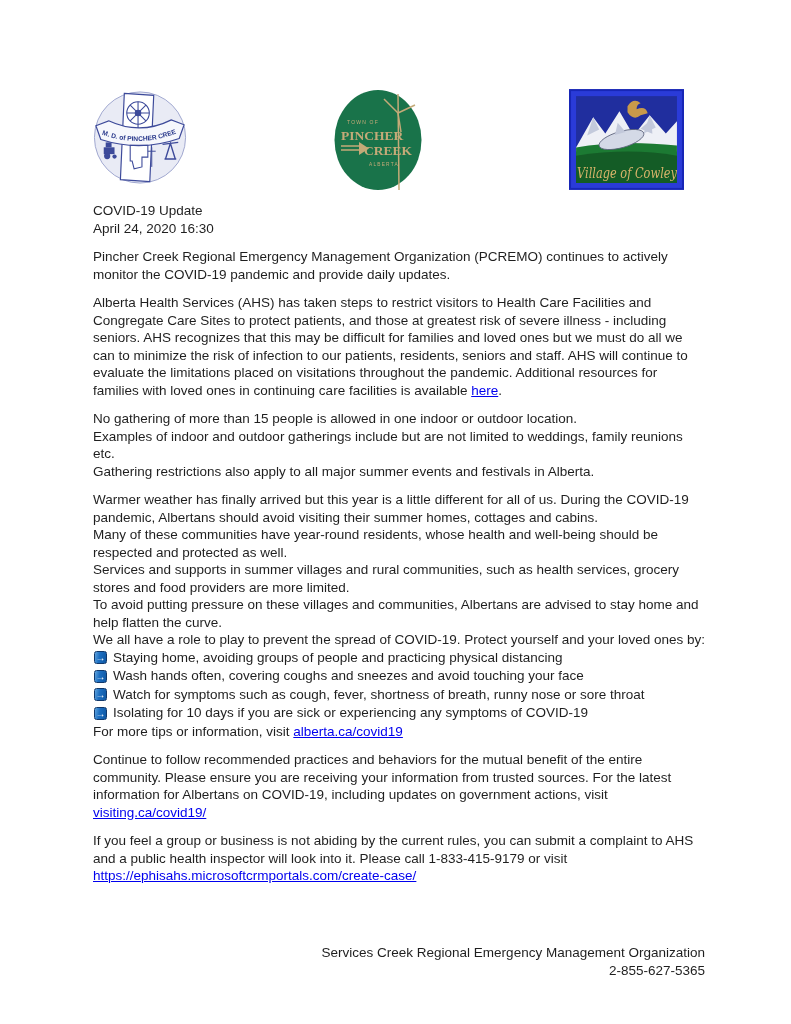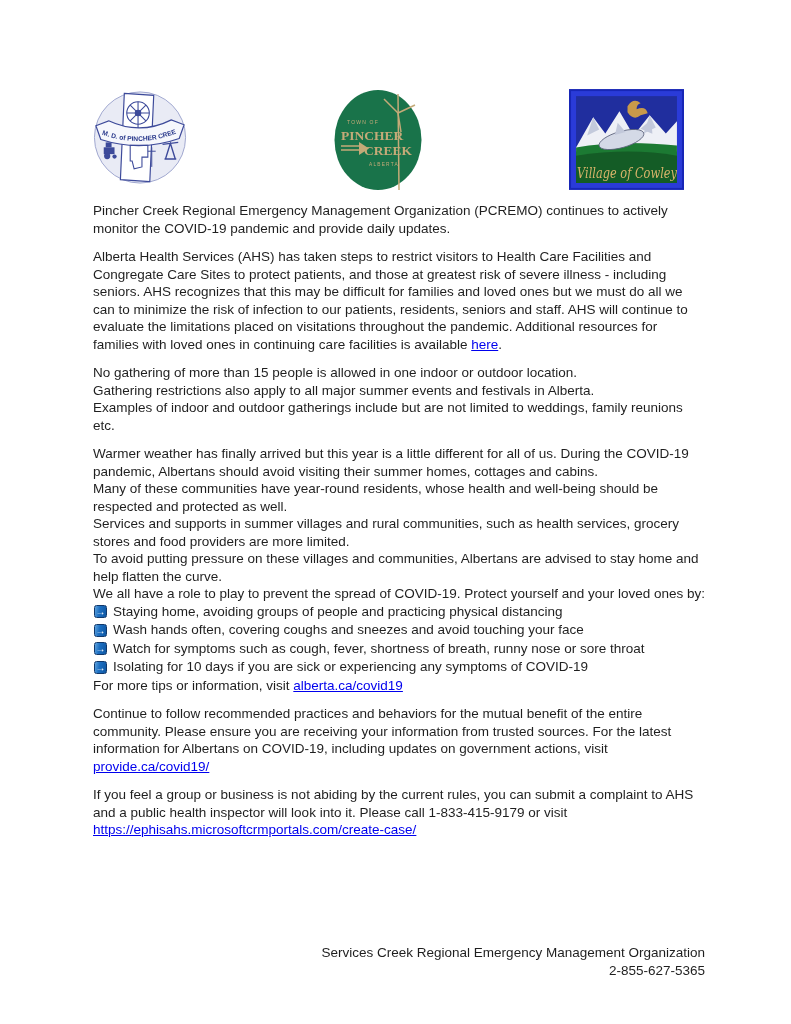--- a/index.html
+++ b/index.html
@@ -107,29 +107,33 @@
       <ellipse cx="52" cy="50" rx="23" ry="8" fill="#d4d9e6" stroke="#5a617a" stroke-width="0.8"></ellipse>
       <polygon points="73,45 86,39 83,53" fill="#c2c8da"></polygon>
       <polygon points="47,44 53,33 58,44" fill="#c2c8da"></polygon>
     </g>
     <path d="M58 17 q6 -9 13 -3 q-4 1 -4 6 q9 -4 11 4 l-7 2 q-7 6 -13 -3 z" fill="#c89a4a"></path>
     <text x="8" y="88" font-size="15" fill="#d8b46a" font-style="italic" font-family="'DejaVu Serif','Liberation Serif',serif" textLength="99" lengthAdjust="spacingAndGlyphs">Village of Cowley</text>
   </svg>
 
   <div class="docbody">
 
+    <div class="block">
+      <span class="docline">COVID-19 Update</span>
+      <span class="docline">April 24, 2020 16:30</span>
+    </div>
 
     <p class="block">Pincher Creek Regional Emergency Management Organization (PCREMO) continues to actively monitor the COVID-19 pandemic and provide daily updates.</p>
 
     <p class="block"><span>Alberta Health Services (AHS) has taken steps to restrict visitors to Health Care Facilities and Congregate Care Sites to protect patients, and those at greatest risk of severe illness - including seniors.  AHS recognizes that this may be difficult for families and loved ones but we must do all we can to minimize the risk of infection to our patients, residents, seniors and staff. AHS will continue to evaluate the limitations placed on visitations throughout the pandemic.  Additional resources for families with loved ones in continuing care facilities is available </span><a class="link" href="#">here</a><span>.</span></p>
 
     <p class="block">
       <span class="docline">No gathering of more than 15 people is allowed in one indoor or outdoor location.</span>
+      <span class="docline">Examples of indoor and outdoor gatherings include but are not limited to weddings, family reunions etc.</span>
       <span class="docline">Gathering restrictions also apply to all major summer events and festivals in Alberta.</span>
-      <span class="docline">Examples of indoor and outdoor gatherings include but are not limited to weddings, family reunions etc.</span>
     </p>
 
     <div>
       <span class="docline">Warmer weather has finally arrived but this year is a little different for all of us. During the COVID-19 pandemic, Albertans should avoid visiting their summer homes, cottages and cabins.</span>
       <span class="docline">Many of these communities have year-round residents, whose health and well-being should be respected and protected as well.</span>
       <span class="docline">Services and supports in summer villages and rural communities, such as health services, grocery stores and food providers are more limited.</span>
       <span class="docline">To avoid putting pressure on these villages and communities, Albertans are advised to stay home and help flatten the curve.</span>
       <span class="docline">We all have a role to play to prevent the spread of COVID-19. Protect yourself and your loved ones by:</span>
     </div>
 
@@ -147,21 +151,21 @@
         <span class="btext">Watch for symptoms such as cough, fever, shortness of breath, runny nose or sore throat</span>
       </div>
       <div class="bullet-row">
         <span class="bicon">→</span>
         <span class="btext">Isolating for 10 days if you are sick or experiencing any symptoms of COVID-19</span>
       </div>
     </div>
 
     <p class="block"><span>For more tips or information, visit </span><a class="link" href="#">alberta.ca/covid19</a></p>
 
-    <p class="block"><span>Continue to follow recommended practices and behaviors for the mutual benefit of the entire community. Please ensure you are receiving your information from trusted sources. For the latest information for Albertans on COVID-19, including updates on government actions, visit </span><a class="link" href="#">provide.ca/covid19/</a></p>
+    <p class="block"><span>Continue to follow recommended practices and behaviors for the mutual benefit of the entire community. Please ensure you are receiving your information from trusted sources. For the latest information for Albertans on COVID-19, including updates on government actions, visit </span><a class="link" href="#">visiting.ca/covid19/</a></p>
 
     <p class="block"><span>If you feel a group or business is not abiding by the current rules, you can submit a complaint to AHS and a public health inspector will look into it.  Please call 1-833-415-9179 or visit </span><a class="link" href="#">https://ephisahs.microsoftcrmportals.com/create-case/</a></p>
 
   </div>
 
   <div class="footer">
     <div>Services Creek Regional Emergency Management Organization</div>
     <div>2-855-627-5365</div>
   </div>
 

